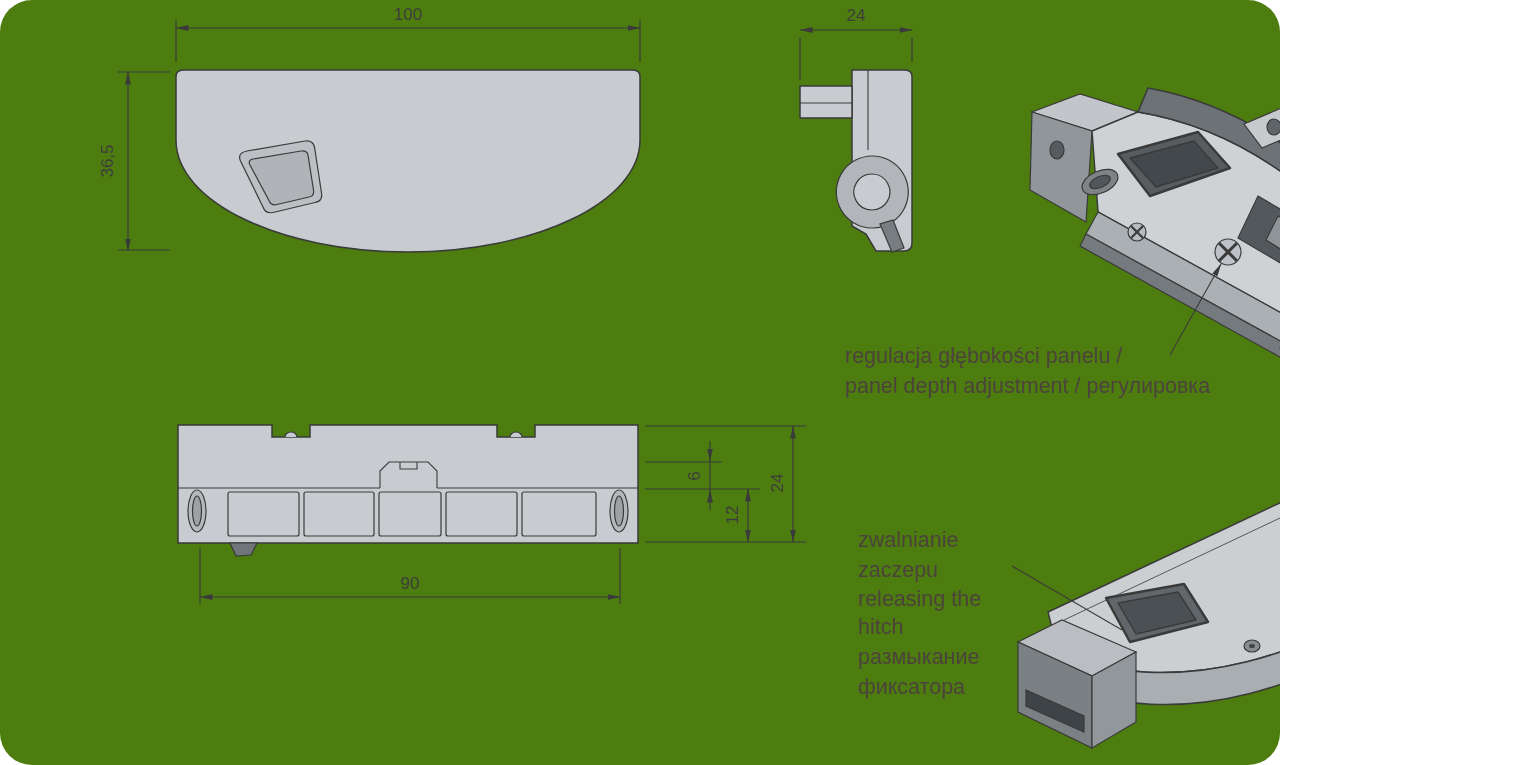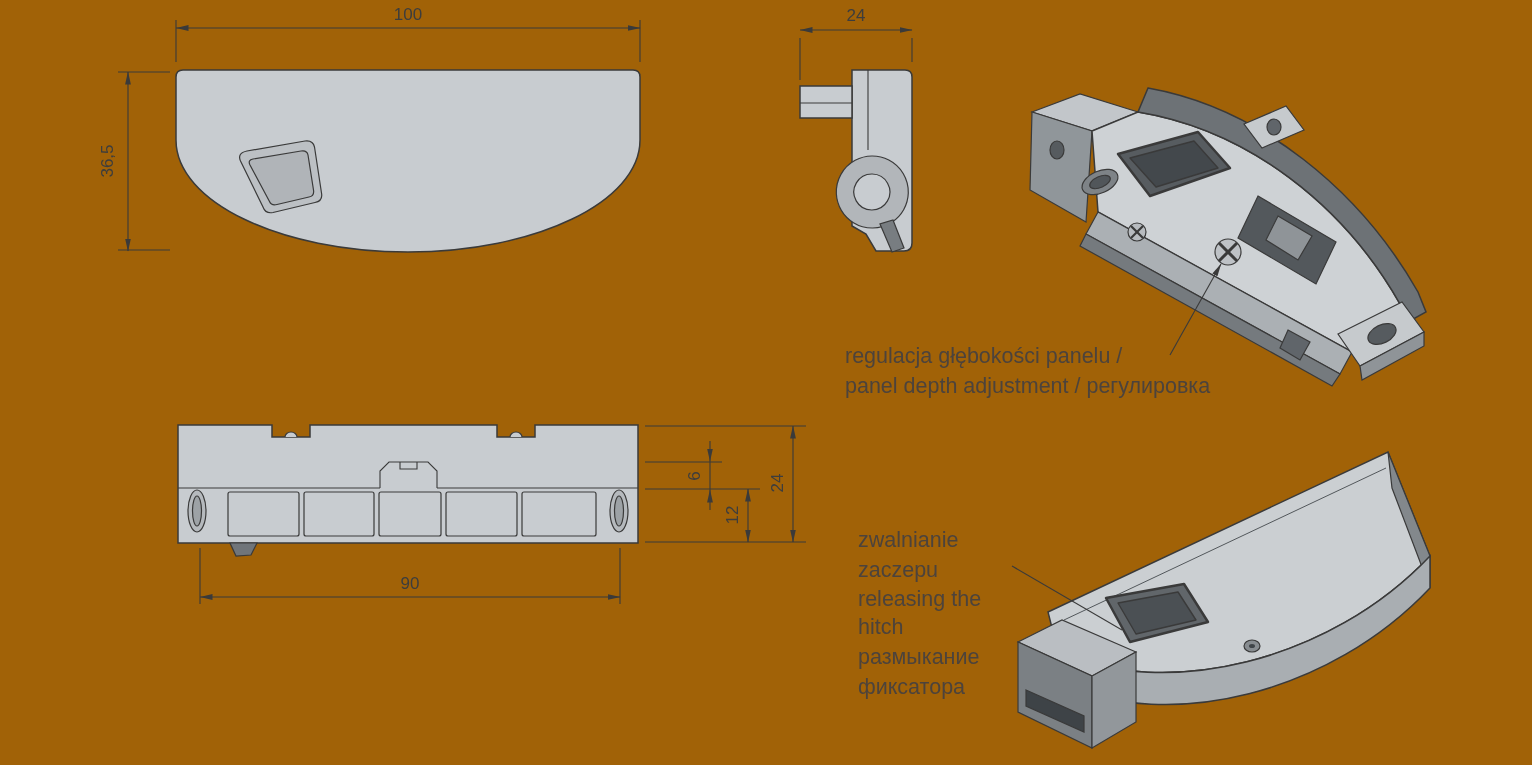--- a/index.html
+++ b/index.html
@@ -1,23 +1,24 @@
 <!DOCTYPE html>
 <html><head>
 <meta charset="utf-8">
 <style>
   * { box-sizing: border-box; }
   html, body { margin: 0; padding: 0; background: #ffffff; }
   .canvas {
     position: relative;
-    width: 1532px;
+    width: 1280px;
     height: 765px;
-    background: #a16207;
+    background: #4d7c0f;
     font-family: "Liberation Sans", sans-serif;
     overflow: hidden;
+    border-radius: 32px;
   }
   svg { display: block; }
   .dim  { font-family: "Liberation Sans", sans-serif; font-size: 17px; fill: #3d3d3d; }
   .note { font-family: "Liberation Sans", sans-serif; font-size: 21.5px; fill: #4c433c; }
   .ol { stroke: #3a3a3a; stroke-width: 1.5; }
   .ol-thin { stroke: #3a3a3a; stroke-width: 1.2; }
   .dl { stroke: #3a3a3a; stroke-width: 1.1; fill: none; }
 </style>
 </head>
 <body>

